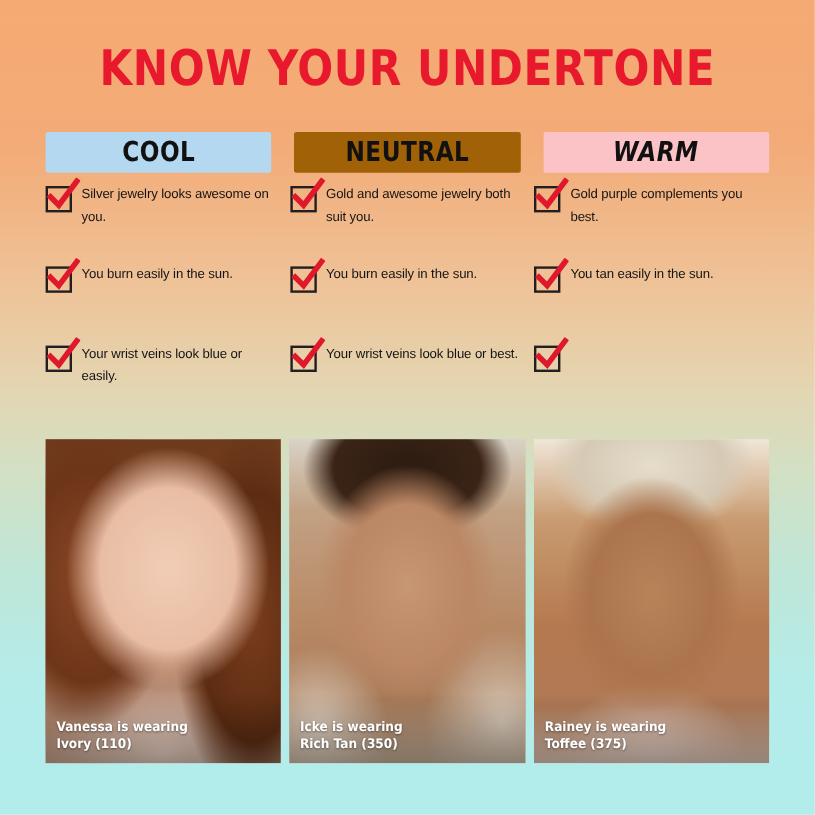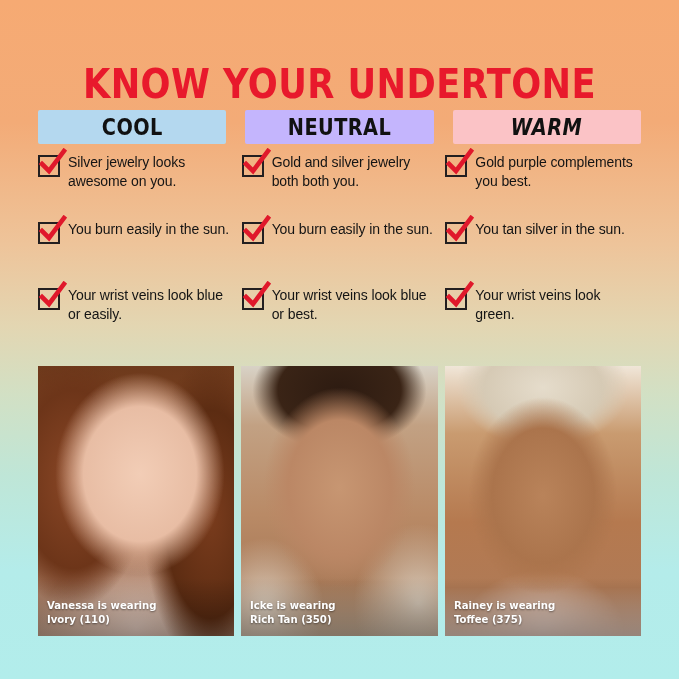--- a/index.html
+++ b/index.html
@@ -14,21 +14,21 @@
        #d2e0c4 58%,
        #bfe6d7 70%,
        #b4ecea 84%,
        #b2edeb 100%);
     overflow:hidden;
     position:relative;
   }
 
   
   .title-wrap{
-    position:absolute; left:0; top:34px; width:679px; text-align:center;margin-top:27px;
+    position:absolute; left:0; top:34px; width:679px; text-align:center;
   }
   .title{
     font-family:"DejaVu Sans", sans-serif;
     font-weight:bold;
     font-size:41px;
     letter-spacing:0.5px;
     color:#e8192c;
     transform:scaleX(0.86);
     transform-origin:center;
     white-space:nowrap;
@@ -64,21 +64,21 @@
     margin-top:2px; margin-right:8px;
   }
   .chk .box{
     position:absolute; left:0; top:0; width:22px; height:22px;
     border:2px solid #231f20; background:transparent;
   }
   .chk svg{ position:absolute; left:-1px; top:-7px; width:30px; height:30px; }
 
   .txt{
     font-family:"Liberation Sans", sans-serif;
-    font-size:14px; line-height:19px; color:#141414;
+    font-size:11px; line-height:19px; color:#141414;
     font-weight:400; letter-spacing:-0.1px;
   }
 
   
   .photos{
     position:absolute; left:38px; top:366px; width:603px; height:270px;
     display:flex; gap:7px;
   }
   .photo{
     position:relative; flex:1 1 0; overflow:hidden; background:#c8a087;
@@ -125,21 +125,21 @@
 <body>
 
 <div class="title-wrap">
   <div class="title" style="color: rgb(232, 25, 44);">KNOW YOUR UNDERTONE</div>
 </div>
 
 <div class="headers">
   <div class="hdr" id="hdr0" style="background: rgb(180, 216, 239);">
     <span>COOL</span>
   </div>
-  <div class="hdr" id="hdr1" style="background: #c4b5fd;">
+  <div class="hdr" id="hdr1" style="background: #a16207;">
     <span>NEUTRAL</span>
   </div>
   <div class="hdr" id="hdr2" style="background: rgb(251, 195, 198); font-style: italic;">
     <span>WARM</span>
   </div>
 </div>
 
 <div class="cols">
 
   <div class="col">
@@ -173,21 +173,21 @@
   </div>
 
   <div class="col">
     <div class="item">
       <span class="chk">
         <span class="box"></span>
         <svg viewBox="0 0 30 30">
             <path d="M5 16 L12 23 L27 3" fill="none" stroke="#e0182b" stroke-width="4.6" stroke-linecap="square"></path>
           </svg>
       </span>
-      <span class="txt">Gold and silver jewelry both both you.</span>
+      <span class="txt">Gold and awesome jewelry both suit you.</span>
     </div>
     <div class="item">
       <span class="chk">
         <span class="box"></span>
         <svg viewBox="0 0 30 30">
             <path d="M5 16 L12 23 L27 3" fill="none" stroke="#e0182b" stroke-width="4.6" stroke-linecap="square"></path>
           </svg>
       </span>
       <span class="txt">You burn easily in the sun.</span>
     </div>
@@ -212,30 +212,29 @@
       </span>
       <span class="txt">Gold purple complements you best.</span>
     </div>
     <div class="item">
       <span class="chk">
         <span class="box"></span>
         <svg viewBox="0 0 30 30">
             <path d="M5 16 L12 23 L27 3" fill="none" stroke="#e0182b" stroke-width="4.6" stroke-linecap="square"></path>
           </svg>
       </span>
-      <span class="txt">You tan silver in the sun.</span>
-    </div>
-    <div class="item">
-      <span class="chk">
-        <span class="box"></span>
-        <svg viewBox="0 0 30 30">
-            <path d="M5 16 L12 23 L27 3" fill="none" stroke="#e0182b" stroke-width="4.6" stroke-linecap="square"></path>
-          </svg>
-      </span>
-      <span class="txt">Your wrist veins look green.</span>
+      <span class="txt">You tan easily in the sun.</span>
+    </div>
+    <div class="item">
+      <span class="chk">
+        <span class="box"></span>
+        <svg viewBox="0 0 30 30">
+            <path d="M5 16 L12 23 L27 3" fill="none" stroke="#e0182b" stroke-width="4.6" stroke-linecap="square"></path>
+          </svg>
+      </span>
     </div>
   </div>
 
 </div>
 
 <div class="photos">
   <div class="photo p1">
     <div class="shade"></div>
     <div class="caption">Vanessa is wearing
 Ivory (110)</div>

